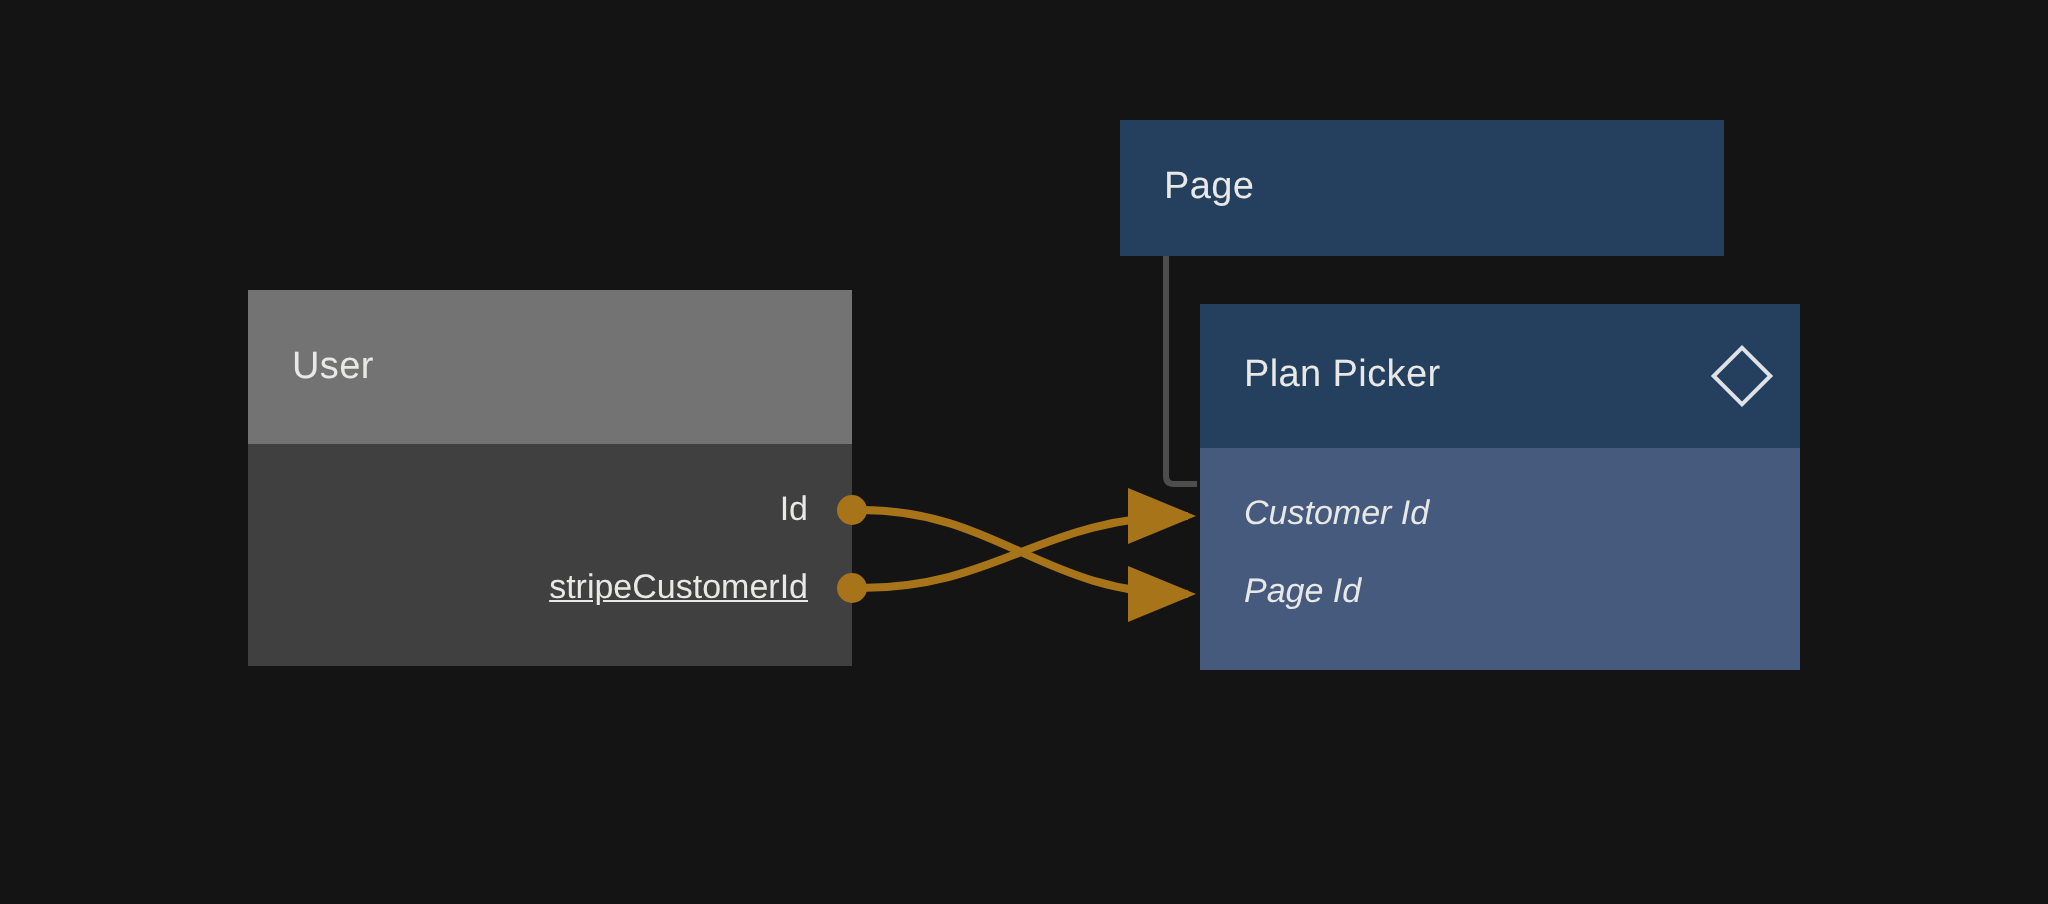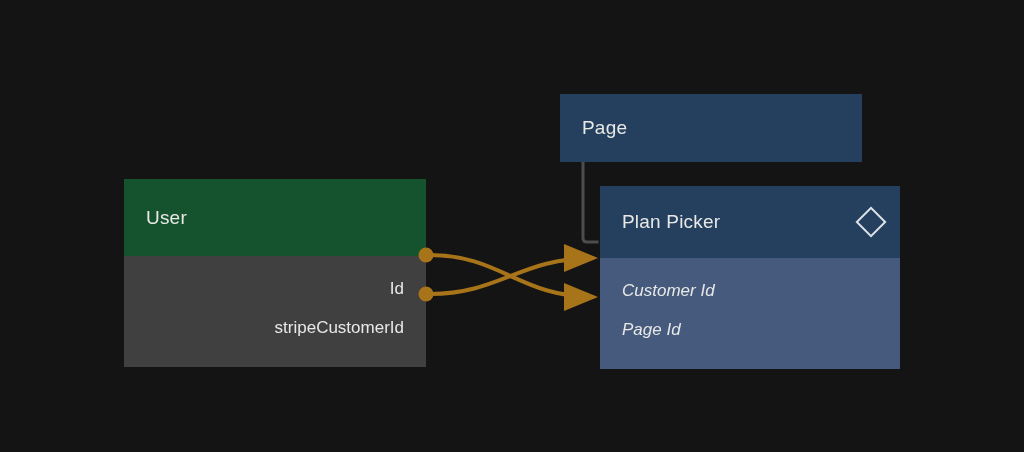--- a/index.html
+++ b/index.html
@@ -13,21 +13,20 @@
   #canvas {
     position: relative;
     width: 1024px;
     height: 452px;
     background: #141414;
     overflow: hidden;
   }
   .node {
     position: absolute;
     box-sizing: border-box;
-    margin-top: 34px;
   }
   .node-header {
     display: flex;
     align-items: center;
     justify-content: space-between;
     box-sizing: border-box;
   }
   .node-title {
     color: #e8e8e6;
     font-size: 19px;
@@ -40,21 +39,21 @@
   }
   
   #node-user {
     left: 124px;
     top: 145px;
     width: 302px;
     height: 188px;
   }
   #node-user .node-header {
     height: 77px;
-    background: #14532d;
+    background: #737373;
     padding: 0 0 0 22px;
   }
   #node-user .node-body {
     height: 111px;
     background: #404040;
   }
   .field-right {
     position: absolute;
     right: 22px;
     color: #e8e8e6;
@@ -142,21 +141,21 @@
 
     <path d="M430,294 C500,294 520,258 594,258" stroke="#a8741a" stroke-width="4" fill="none" marker-end="url(#arrowhead)"></path>
   </svg>
 
   <div class="node" id="node-user">
     <div class="node-header">
       <span class="node-title">User</span>
     </div>
     <div class="node-body">
       <span class="field-right" style="top:33px;">Id</span>
-      <span class="field-right" style="top:72px;">stripeCustomerId</span>
+      <span class="field-right" style="top:72px;text-decoration:underline;">stripeCustomerId</span>
     </div>
   </div>
 
   <div class="handle-dot" style="left:426px; top:255px;"></div>
   <div class="handle-dot" style="left:426px; top:294px;"></div>
 
   <div class="node" id="node-page">
     <div class="node-header">
       <span class="node-title">Page</span>
     </div>

